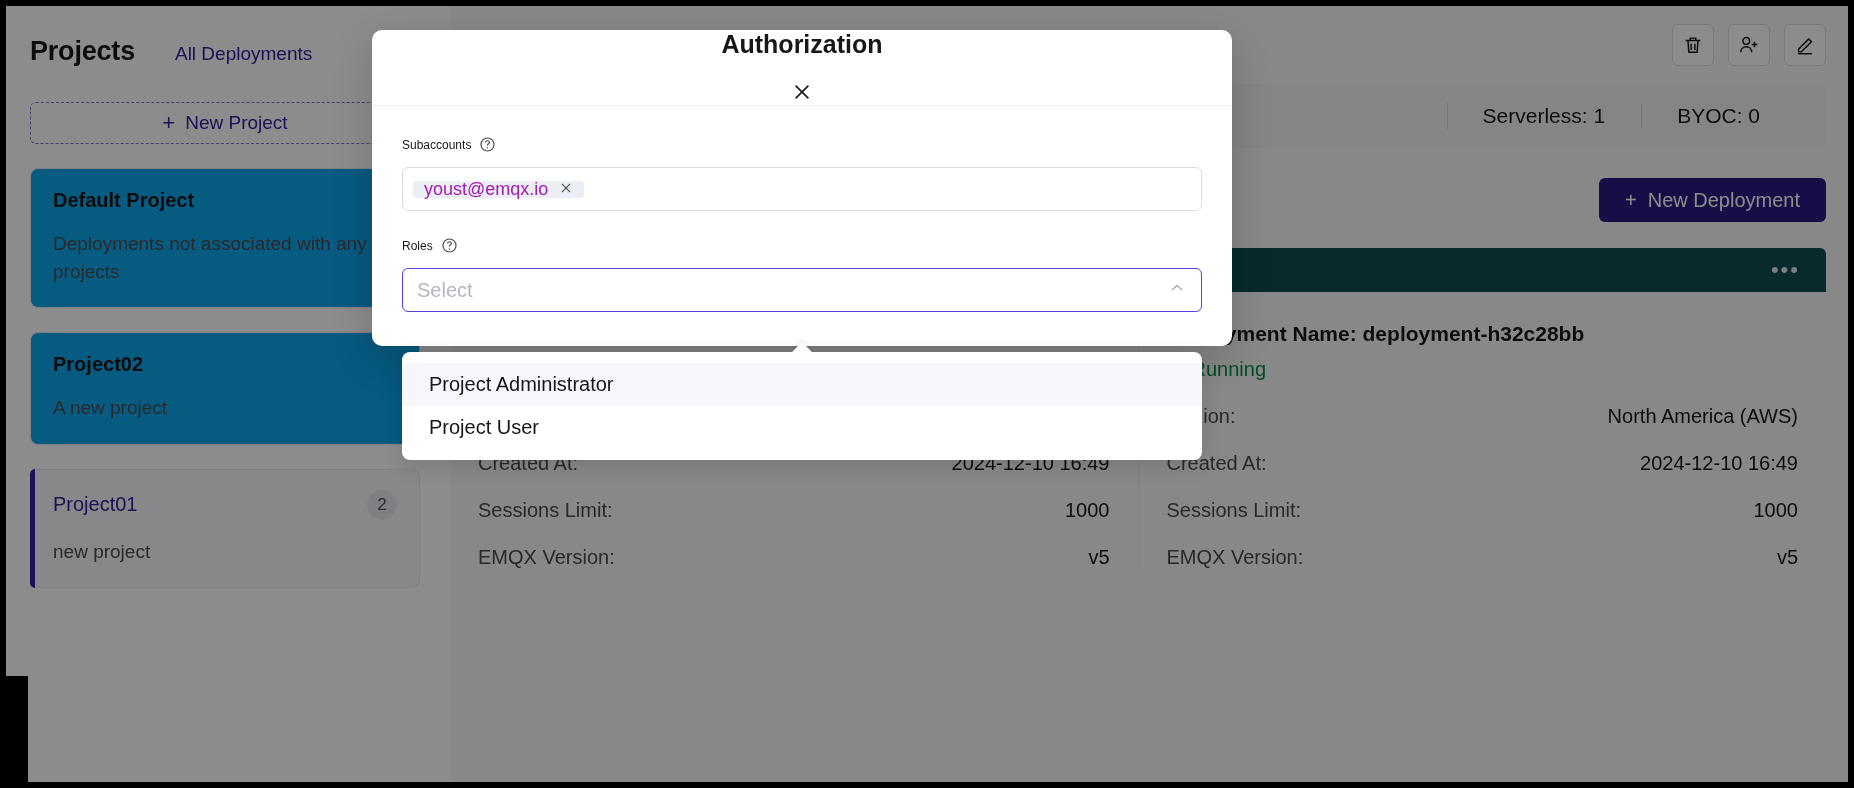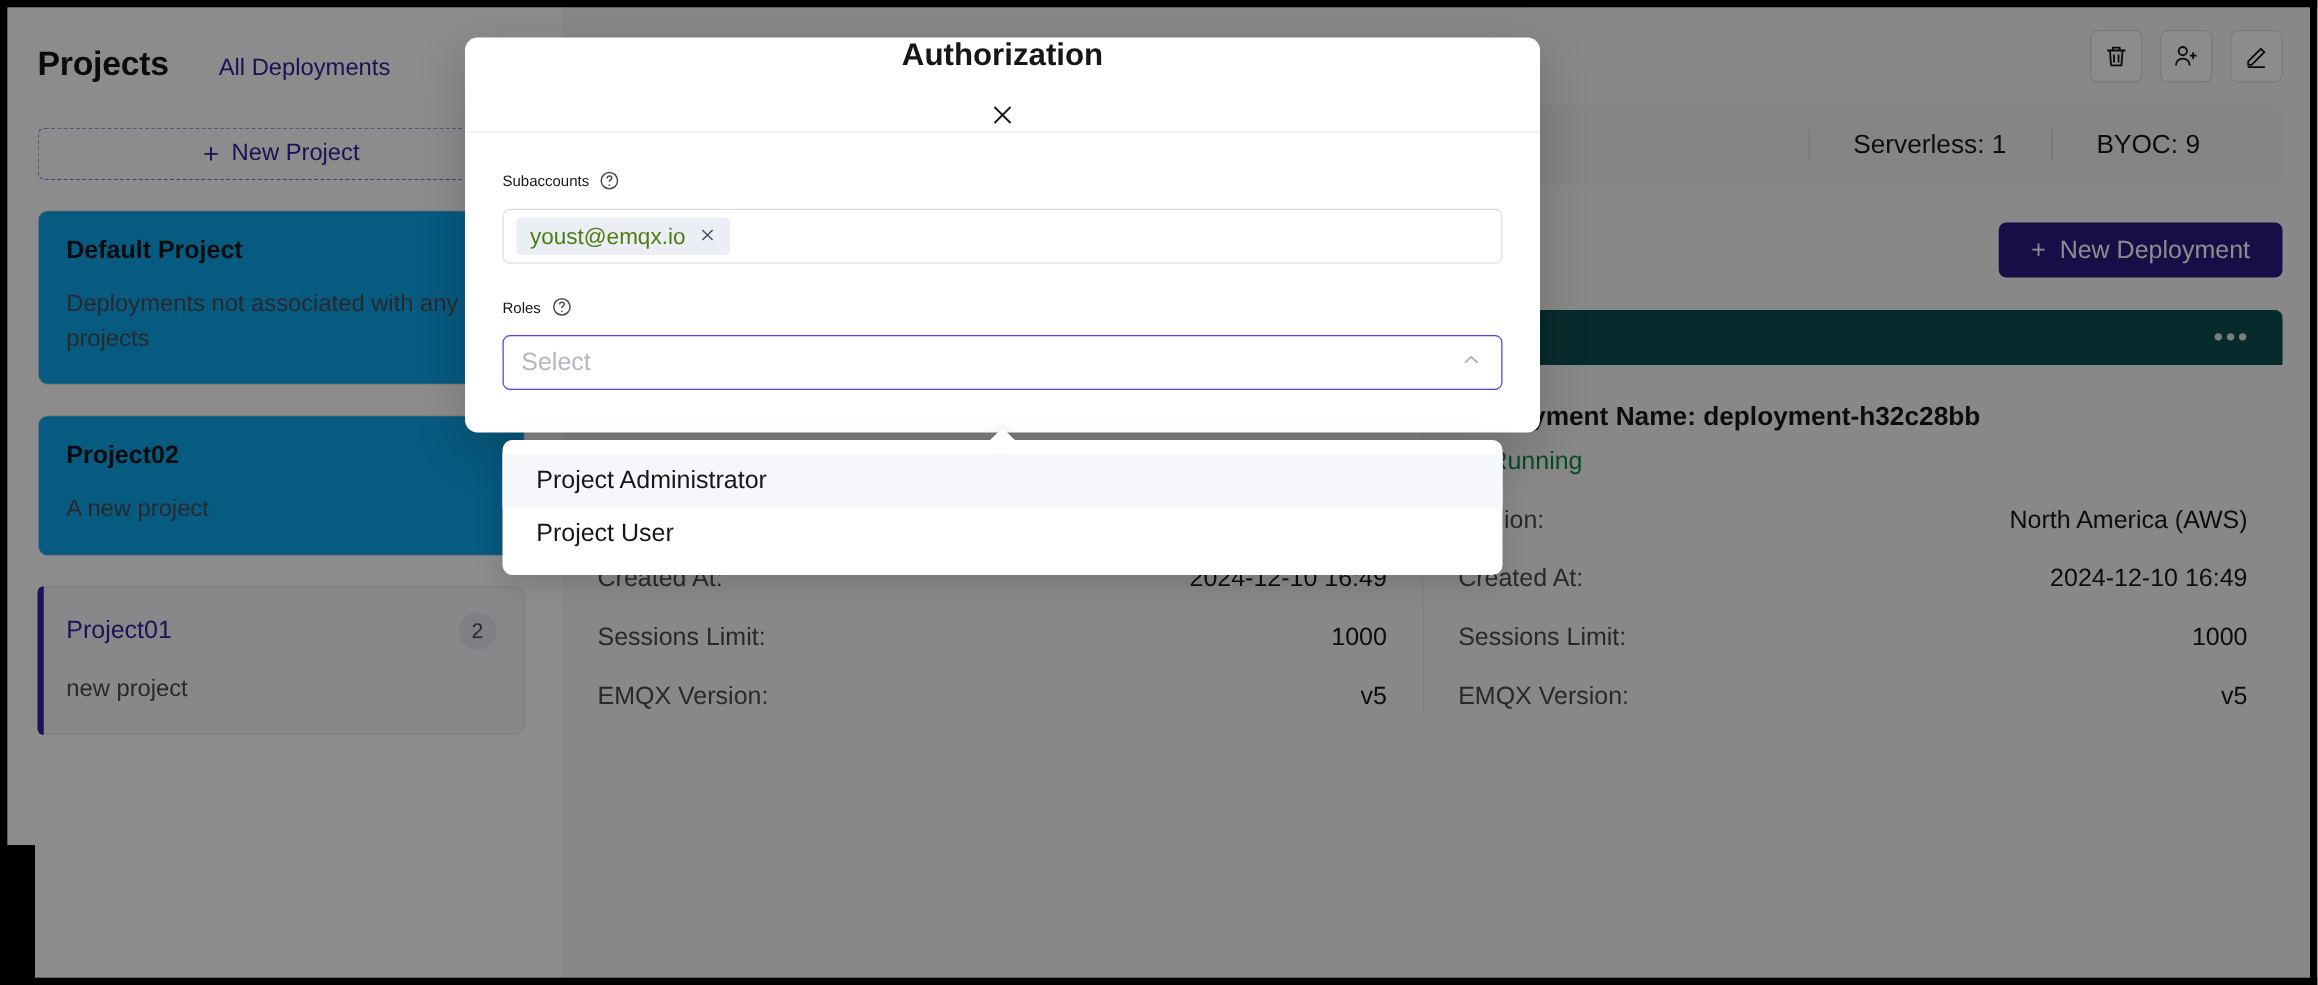--- a/index.html
+++ b/index.html
@@ -119,23 +119,23 @@
   .field-label {
     font-size:12px; color:#17171a; display:flex; align-items:center; gap:8px;
     margin-bottom:14px;
   }
   .help { display:inline-flex; }
   .tag-input {
     min-height:44px; border:1px solid #dcdde3; border-radius:6px;
     display:flex; align-items:center; padding:0 10px; gap:8px; background:#fff;
   }
   .tag {
-    height:30px; background:#eceef5; border-radius:4px;
+    height:17px; background:#eceef5; border-radius:4px;
     display:flex; align-items:center; gap:11px; padding:0 11px;
-    font-size:18px; color:#4d7c0f;
+    font-size:18px; color:#a21caf;
   }
   .tag-x { color:#4b4b52; font-size:18px; line-height:1; }
   .field-gap { height:26px; }
   .select-box {
     height:44px; border:1px solid #5a3fe4; border-radius:6px;
     display:flex; align-items:center; justify-content:space-between;
     padding:0 14px 0 14px; background:#fff;
   }
   .select-placeholder { font-size:20px; color:#b4b6c0; }
   .dropdown {
@@ -210,21 +210,21 @@
           <svg width="22" height="22" viewBox="0 0 24 24" fill="none" stroke="#17171a" stroke-width="1.6">
             <path d="M5 16.5 16 5.5l3 3L8 19.5H5z"></path>
               <path d="M4.5 21.5h15"></path>
           </svg>
         </div>
       </div>
 
       <div class="stat-strip">
         <div class="stat">&nbsp;</div>
         <div class="stat">Serverless: 1</div>
-        <div class="stat">BYOC: 9</div>
+        <div class="stat">BYOC: 0</div>
       </div>
 
       <div class="deploy-row">
         <div class="new-deployment">
           <span>+</span>
           <span>New Deployment</span>
         </div>
       </div>
 
       <div class="teal-banner">

